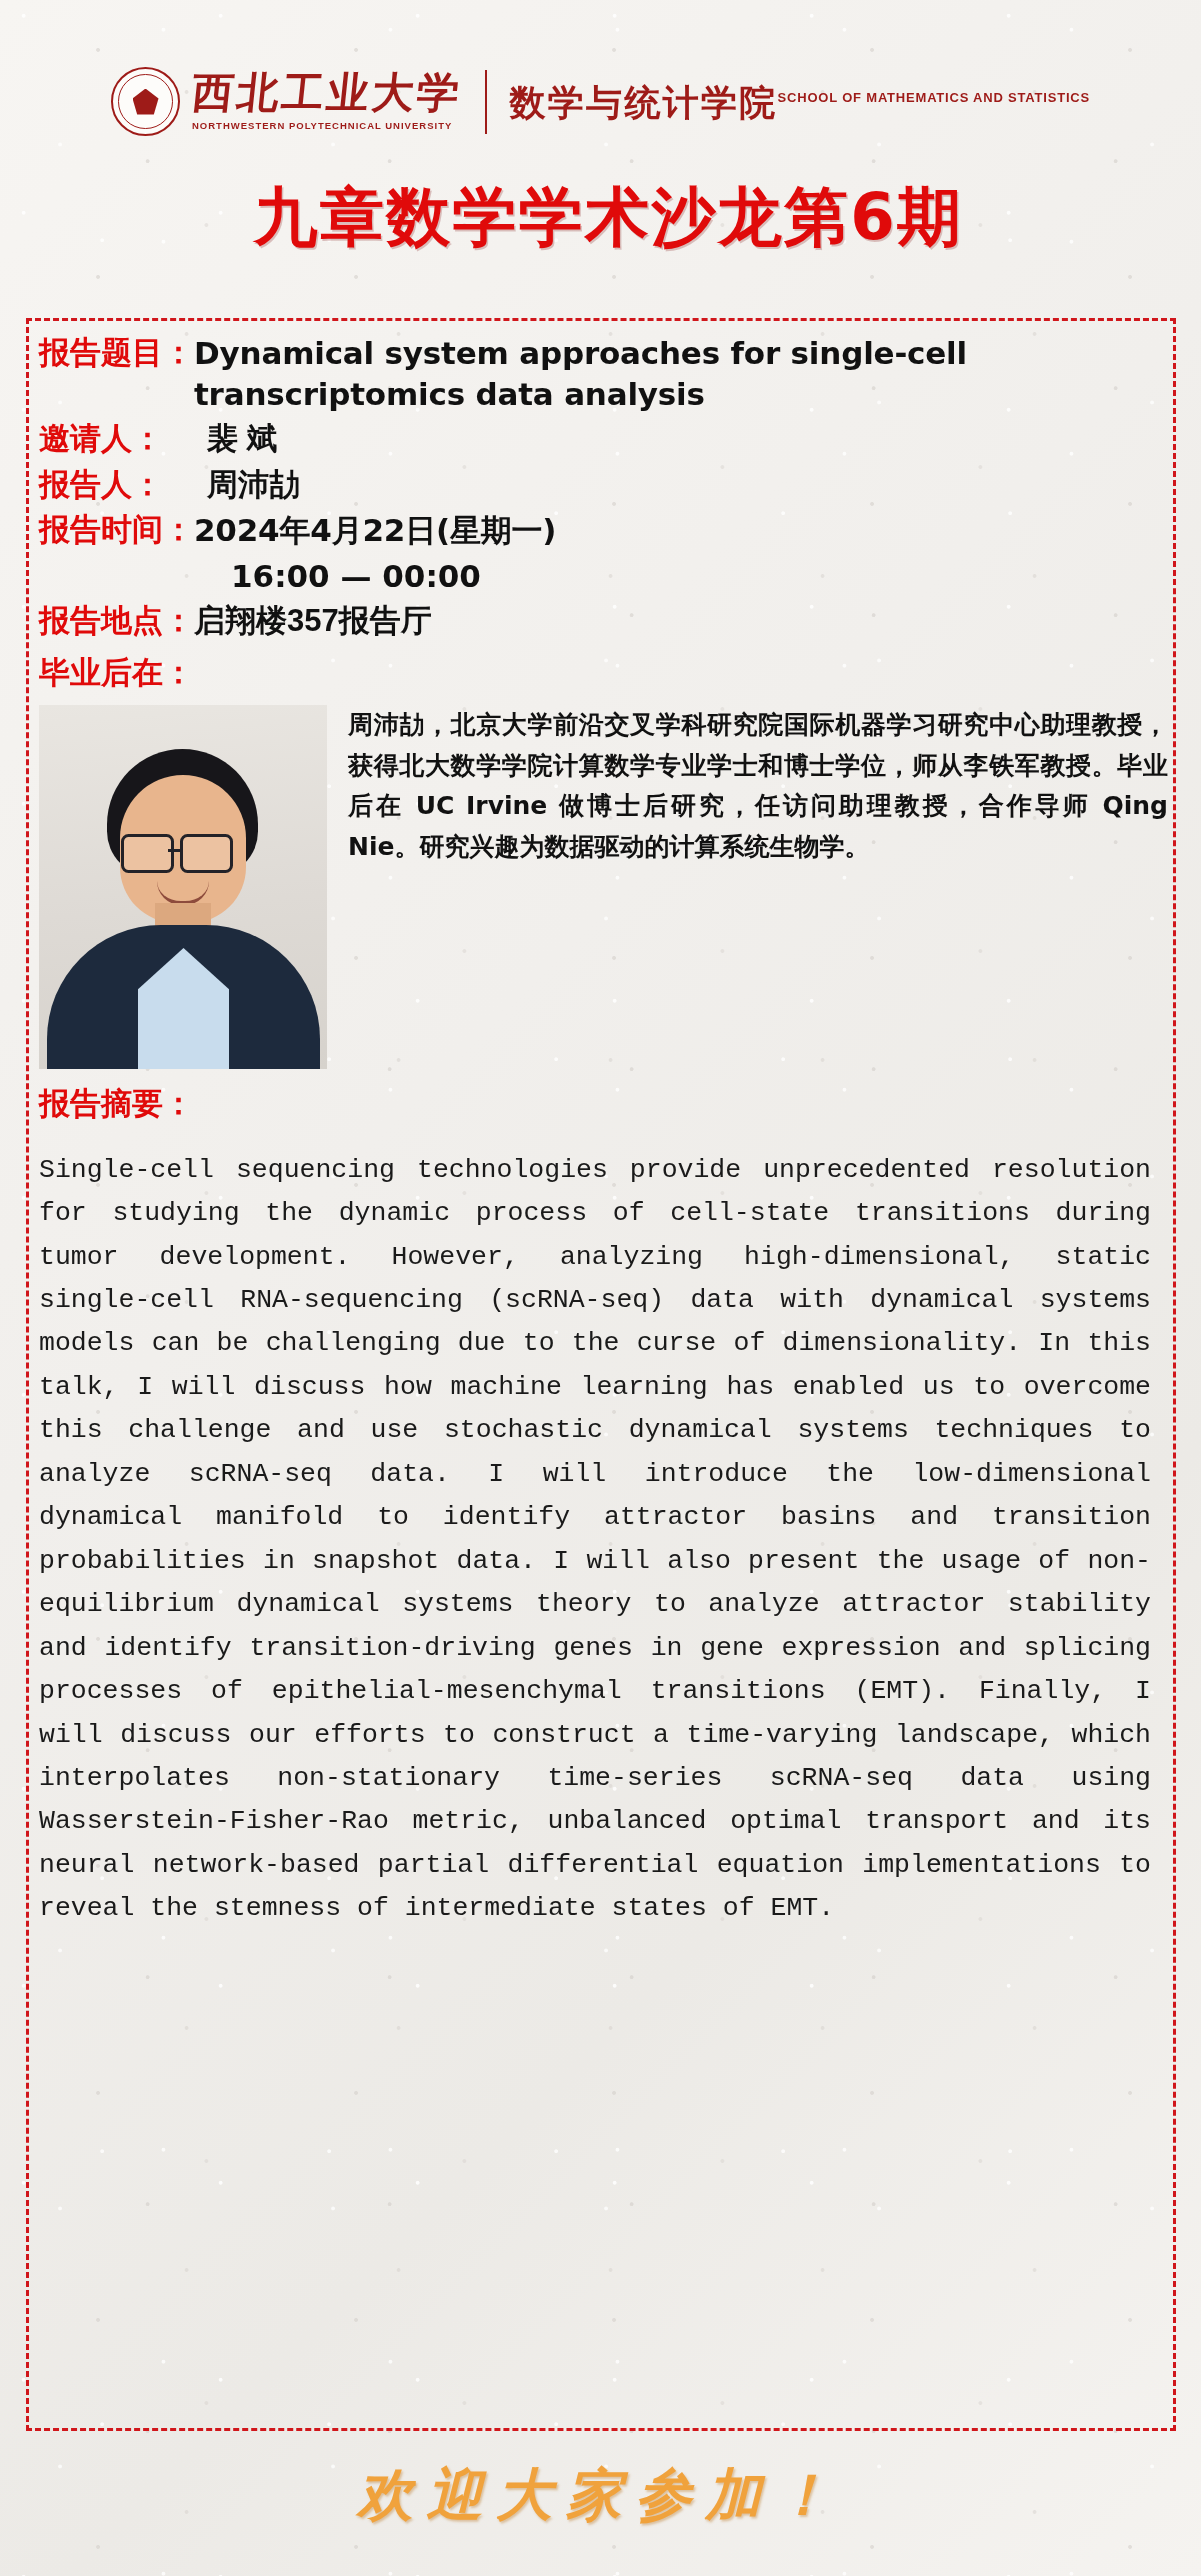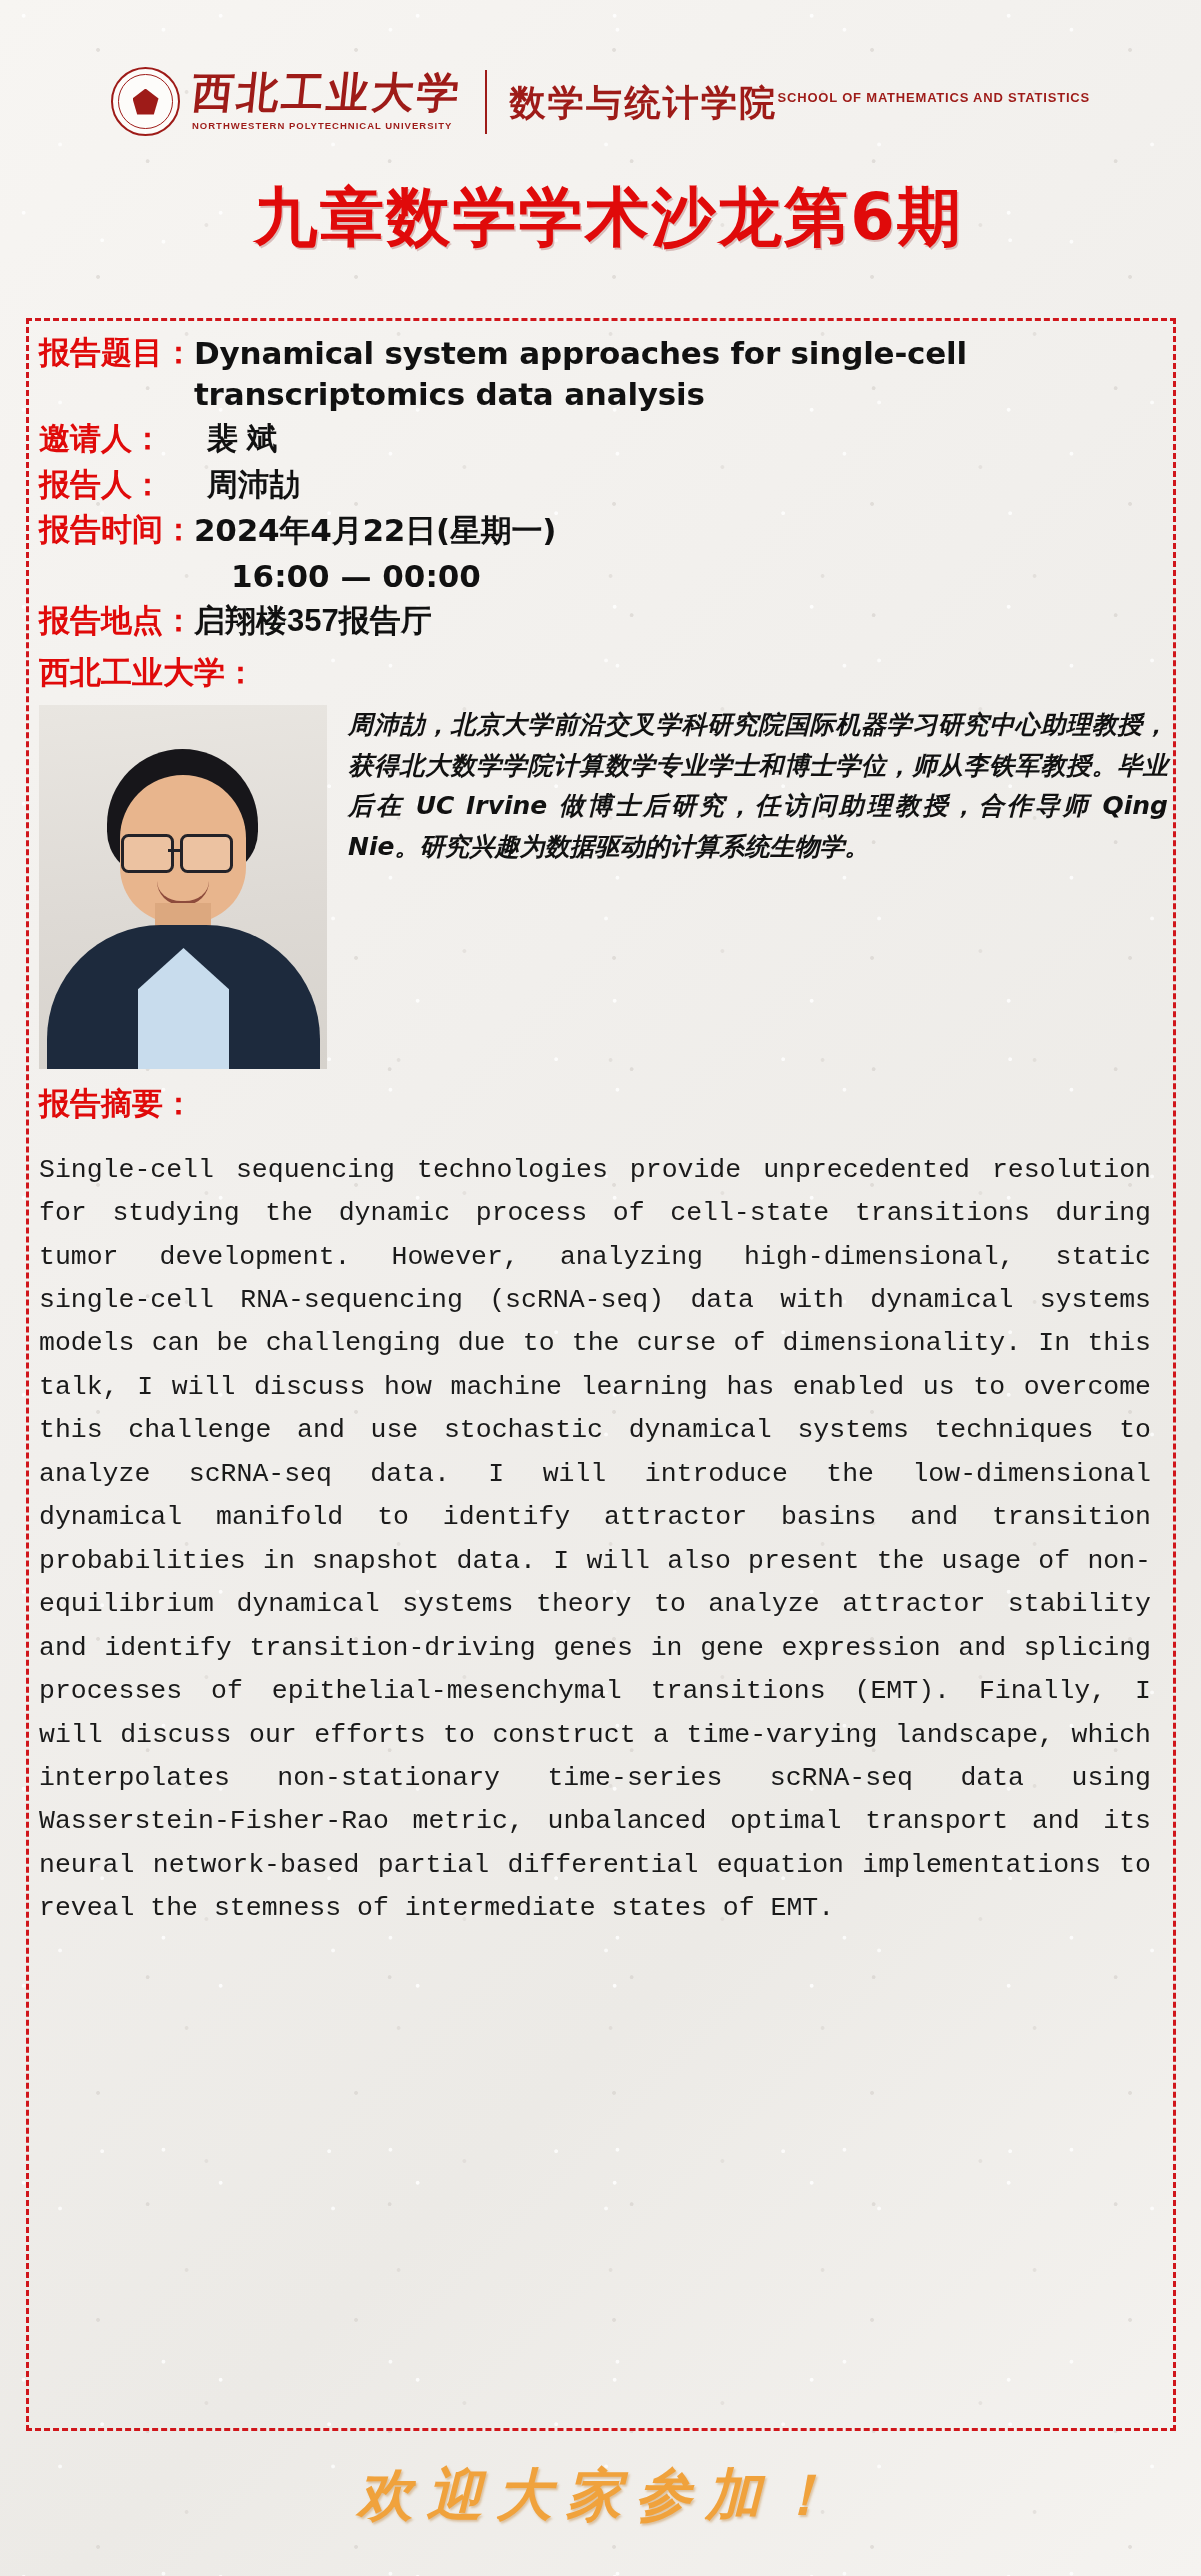--- a/index.html
+++ b/index.html
@@ -284,21 +284,20 @@
   }
   .bio-text {
     flex: 1;
     padding-left: 21px;
     font-size: 25px;
     line-height: 1.62;
     font-weight: 700;
     color: #111;
     text-align: justify;
     font-family: "DejaVu Sans", sans-serif;
-    font-style: italic;
   }
 
   
   .abs-label {
     color: #e00a0a;
     font-size: 31px;
     font-weight: 700;
     margin-top: 13.6px;
   }
   .abs-text {
@@ -370,21 +369,21 @@
       <span class="lbl">报告时间：</span>
       <span class="val val-en">2024年4月22日(星期一)</span>
     </div>
     <div class="time-second">16:00 — 00:00</div>
 
     <div class="info-line">
       <span class="lbl">报告地点：</span>
       <span class="val">启翔楼357报告厅</span>
     </div>
 
-    <div class="bio-label">西北工业大学：</div>
+    <div class="bio-label">毕业后在：</div>
 
     <div class="bio-row">
       <div class="photo">
         <div class="hair"></div>
         <div class="face"></div>
         <div class="glass-l"></div>
         <div class="glass-r"></div>
         <div class="bridge"></div>
         <div class="smile"></div>
         <div class="neck"></div>

